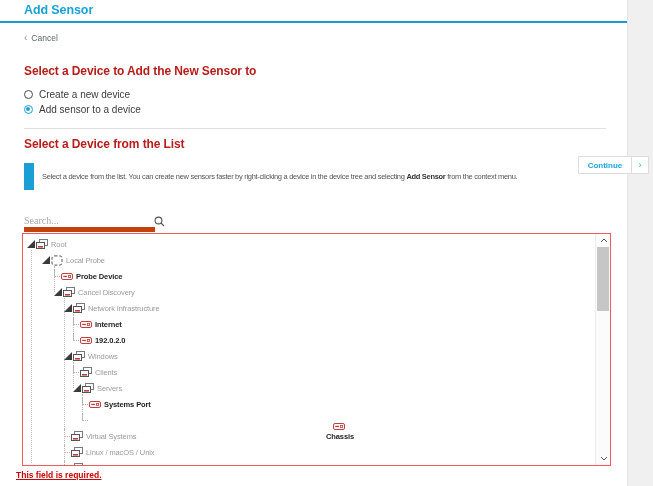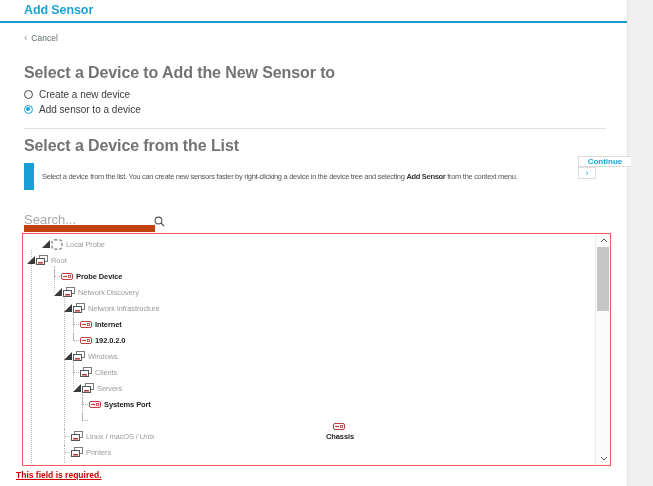--- a/index.html
+++ b/index.html
@@ -13,21 +13,21 @@
 
   
   .page-title { position:absolute; left:24px; top:3px; font-size:12.5px; font-weight:700;
     color:#1aa3d6; letter-spacing:-0.1px; }
   .title-rule { position:absolute; left:0; top:21px; width:627px; height:2px; background:#1a9bd0; }
   .cancel-link { position:absolute; left:24px; top:33px; font-size:8.5px; color:#5f6a6d;
     cursor:pointer; display:flex; align-items:center; gap:4px; }
   .cancel-chev { color:#8a9496; font-size:10px; line-height:1; }
 
   
-  .sec-h { position:absolute; left:24px; font-size:16px; font-weight:700; color:#737373;
+  .sec-h { position:absolute; left:24px; font-size:12px; font-weight:700; color:#b91c1c;
     letter-spacing:-0.1px; }
   .sec-h1 { top:64px; } .sec-h2 { top:137px; }
 
   
   .radio-row { position:absolute; left:24px; height:13px; display:flex; align-items:center;
     gap:6px; cursor:pointer; }
   .radio-row.r1 { top:88px; } .radio-row.r2 { top:103px; }
   .radio-circle { width:9px; height:9px; border-radius:50%; border:1.5px solid #4a4a4a;
     background:#fff; position:relative; flex:0 0 auto; }
   .radio-row.selected .radio-circle { border-color:#1aa3d6; }
@@ -37,33 +37,33 @@
 
   .divider { position:absolute; left:24px; top:128px; width:582px; height:1px; background:#e0e0e0; }
 
   
   .info-bar { position:absolute; left:24px; top:163px; width:10px; height:27px; background:#1a9fd4; }
   .info-text { position:absolute; left:42px; top:163px; height:27px; line-height:27px;
     font-size:7.5px; letter-spacing:-0.3px; color:#565656; white-space:nowrap; }
   .info-text b { color:#333; }
 
   
-  .btn-group { position:absolute; left:578px; top:156px; height:18px; display:flex;flex-direction:column; }
+  .btn-group { position:absolute; left:578px; top:156px; height:18px; display:flex; }
   .btn-continue { width:53px; height:18px; background:#fff; border:1px solid #dcdcdc;
     border-right:none; color:#18a6d8; font-size:8px; font-weight:700; display:flex;
     align-items:center; justify-content:center; cursor:pointer; }
   .btn-next { width:18px; height:18px; background:#fff; border:1px solid #dcdcdc;
     color:#18a6d8; font-size:9px; display:flex; align-items:center; justify-content:center;
     cursor:pointer; }
 
   
   .search-wrap { position:absolute; left:24px; top:210px; width:148px; height:18px; }
-  .search-input { width:131px; height:17px; border:none; border-bottom:7px solid #c2410c;
-    outline:none; font-size:13px; color:#444; background:transparent;
-    font-family:Liberation Sans, sans-serif; }
+  .search-input { width:131px; height:17px; border:none; border-bottom:5px solid #c2410c;
+    outline:none; font-size:10px; color:#444; background:transparent;
+    font-family:Liberation Serif, serif; }
   .search-input::placeholder { color:#a8a8a8; }
   .search-icon { position:absolute; left:130px; top:3px; cursor:pointer; }
 
   
   .tree-box { position:absolute; left:22px; top:233px; width:589px; height:233px;
     border:1px solid #f15b5b; background:#fff; }
   .tree-scroll-area { position:absolute; left:0; top:0; right:15px; bottom:0;
     overflow:hidden; padding-top:2px; }
   .trunk { position:absolute; width:0; border-left:1px dotted #b8b8b8; }
   .tree-row { position:relative; height:16px; display:flex; align-items:center; cursor:pointer; }
@@ -136,48 +136,48 @@
   </div>
 
   <div class="tree-box">
     <div class="tree-scroll-area">
       <div class="trunk" style="left:8px;  top:16px;  height:213px;"></div>
       <div class="trunk" style="left:31px; top:32px;  height:26px;"></div>
       <div class="trunk" style="left:41px; top:64px;  height:165px;"></div>
       <div class="trunk" style="left:50px; top:80px;  height:26px;"></div>
       <div class="trunk" style="left:50px; top:128px; height:26px;"></div>
       <div class="trunk" style="left:59px; top:160px; height:26px;"></div>
-    <div class="tree-row" style="padding-left: 19px;">
+    <div class="tree-row" style="padding-left: 4px;">
+          <span class="tri">
+            <svg width="8" height="8" viewBox="0 0 8 8">
+              <polygon points="0,8 8,0 8,8" fill="#3a3a3a"></polygon>
+            </svg>
+          </span>
+          <span class="ticon">
+            <svg width="12" height="11" viewBox="0 0 12 11">
+              <rect x="3.5" y="0.5" width="8" height="6" fill="#fff" stroke="#7a7a7a"></rect>
+              <rect x="0.5" y="3.5" width="8" height="6" fill="#fff" stroke="#555"></rect>
+              <rect x="2" y="7" width="5" height="1.6" fill="#C04040"></rect>
+            </svg>
+          </span>
+          <span class="tlabel group">Root</span>
+        </div>
+        <div class="tree-row" style="padding-left: 19px;">
           <span class="tri">
             <svg width="8" height="8" viewBox="0 0 8 8">
               <polygon points="0,8 8,0 8,8" fill="#3a3a3a"></polygon>
             </svg>
           </span>
           <span class="ticon">
             <svg width="12" height="11" viewBox="0 0 12 11">
               <rect x="1" y="0.8" width="10" height="9.4" rx="2.5" fill="none" stroke="#777" stroke-width="1.2" stroke-dasharray="3,1.8"></rect>
             </svg>
           </span>
           <span class="tlabel group">Local Probe</span>
         </div>
-        <div class="tree-row" style="padding-left: 4px;">
-          <span class="tri">
-            <svg width="8" height="8" viewBox="0 0 8 8">
-              <polygon points="0,8 8,0 8,8" fill="#3a3a3a"></polygon>
-            </svg>
-          </span>
-          <span class="ticon">
-            <svg width="12" height="11" viewBox="0 0 12 11">
-              <rect x="3.5" y="0.5" width="8" height="6" fill="#fff" stroke="#7a7a7a"></rect>
-              <rect x="0.5" y="3.5" width="8" height="6" fill="#fff" stroke="#555"></rect>
-              <rect x="2" y="7" width="5" height="1.6" fill="#C04040"></rect>
-            </svg>
-          </span>
-          <span class="tlabel group">Root</span>
-        </div>
         <div class="tree-row" style="padding-left: 31px;">
           <span class="elbow"></span>
           <span class="ticon">
             <svg width="12" height="11" viewBox="0 0 12 11">
               <rect x="0.5" y="2.5" width="11" height="6" rx="1.5" fill="#fff" stroke="#C04040"></rect>
               <rect x="2.2" y="4.8" width="3.8" height="1.3" fill="#C04040"></rect>
               <rect x="7.4" y="4.4" width="2.2" height="2" fill="none" stroke="#C04040" stroke-width="0.8"></rect>
             </svg>
           </span>
           <span class="tlabel device">Probe Device</span>
@@ -188,21 +188,21 @@
               <polygon points="0,8 8,0 8,8" fill="#3a3a3a"></polygon>
             </svg>
           </span>
           <span class="ticon">
             <svg width="12" height="11" viewBox="0 0 12 11">
               <rect x="3.5" y="0.5" width="8" height="6" fill="#fff" stroke="#7a7a7a"></rect>
               <rect x="0.5" y="3.5" width="8" height="6" fill="#fff" stroke="#555"></rect>
               <rect x="2" y="7" width="5" height="1.6" fill="#C04040"></rect>
             </svg>
           </span>
-          <span class="tlabel group">Network Discovery</span>
+          <span class="tlabel group">Cancel Discovery</span>
         </div>
         <div class="tree-row" style="padding-left: 41px;">
           <span class="tri">
             <svg width="8" height="8" viewBox="0 0 8 8">
               <polygon points="0,8 8,0 8,8" fill="#3a3a3a"></polygon>
             </svg>
           </span>
           <span class="ticon">
             <svg width="12" height="11" viewBox="0 0 12 11">
               <rect x="3.5" y="0.5" width="8" height="6" fill="#fff" stroke="#7a7a7a"></rect>
@@ -289,20 +289,31 @@
         <div class="tree-row" style="padding-left: 59px; flex-direction: column;">
           <span class="elbow"></span>
           <span class="ticon">
             <svg width="12" height="11" viewBox="0 0 12 11">
               <rect x="0.5" y="2.5" width="11" height="6" rx="1.5" fill="#fff" stroke="#C04040"></rect>
               <rect x="2.2" y="4.8" width="3.8" height="1.3" fill="#C04040"></rect>
               <rect x="7.4" y="4.4" width="2.2" height="2" fill="none" stroke="#C04040" stroke-width="0.8"></rect>
             </svg>
           </span>
           <span class="tlabel device">Chassis</span>
+        </div>
+        <div class="tree-row" style="padding-left: 41px;">
+          <span class="elbow"></span>
+          <span class="ticon">
+            <svg width="12" height="11" viewBox="0 0 12 11">
+              <rect x="3.5" y="0.5" width="8" height="6" fill="#fff" stroke="#7a7a7a"></rect>
+              <rect x="0.5" y="3.5" width="8" height="6" fill="#fff" stroke="#555"></rect>
+              <rect x="2" y="7" width="5" height="1.6" fill="#C04040"></rect>
+            </svg>
+          </span>
+          <span class="tlabel group">Virtual Systems</span>
         </div>
         <div class="tree-row" style="padding-left: 41px;">
           <span class="elbow"></span>
           <span class="ticon">
             <svg width="12" height="11" viewBox="0 0 12 11">
               <rect x="3.5" y="0.5" width="8" height="6" fill="#fff" stroke="#7a7a7a"></rect>
               <rect x="0.5" y="3.5" width="8" height="6" fill="#fff" stroke="#555"></rect>
               <rect x="2" y="7" width="5" height="1.6" fill="#C04040"></rect>
             </svg>
           </span>

